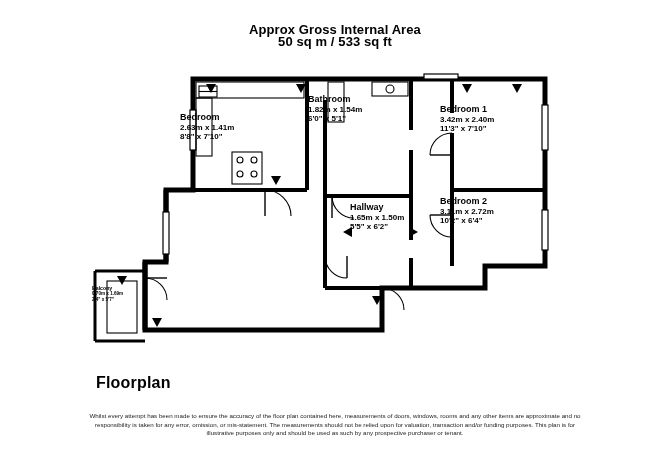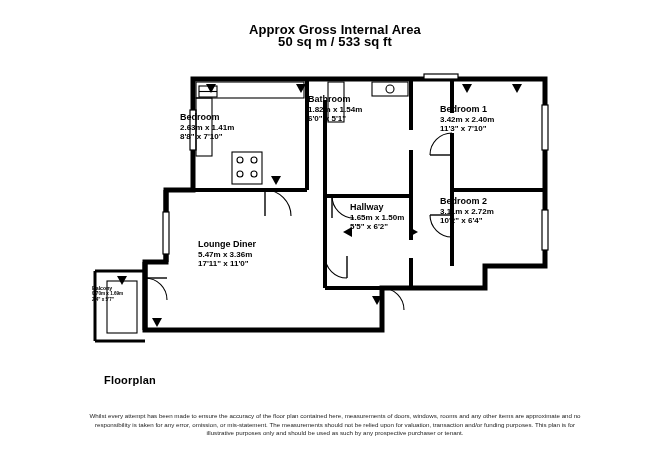--- a/index.html
+++ b/index.html
@@ -53,23 +53,23 @@
   .lbl .m, .lbl .f {
     font-weight: bold;
     font-size: 8px;
     display: block;
   }
   .lbl.small .nm { font-size: 5.2px; }
   .lbl.small .m, .lbl.small .f { font-size: 4.6px; }
 
   .floorplan-title {
     position: absolute;
-    left: 104px;
+    left: 96px;
     top: 374px;
-    font-size: 11px;
+    font-size: 16px;
     font-weight: bold;
     letter-spacing: 0.2px;
   }
   .disclaimer {
     position: absolute;
     left: 85px;
     top: 412px;
     width: 500px;
     text-align: center;
     font-size: 6.2px;
@@ -237,25 +237,20 @@
     <span class="m">3.11m x 2.72m</span>
     <span class="f">10'2" x 6'4"</span>
   </div>
 
   <div class="lbl" style="left:344px; top:202px; width:104px;margin-left:6px;">
     <span class="nm">Hallway</span>
     <span class="m">1.65m x 1.50m</span>
     <span class="f">5'5" x 6'2"</span>
   </div>
 
-  <div class="lbl" style="left:198px; top:239px; width:130px;">
-    <span class="nm">Lounge Diner</span>
-    <span class="m">5.47m x 3.36m</span>
-    <span class="f">17'11" x 11'0"</span>
-  </div>
 
   <div class="lbl small" style="left:92px; top:285px; width:56px;">
     <span class="nm">Balcony</span>
     <span class="m">0.70m x 1.69m</span>
     <span class="f">2'4" x 5'7"</span>
   </div>
 
   <div class="floorplan-title">Floorplan</div>
 
   <div class="disclaimer">Whilst every attempt has been made to ensure the accuracy of the floor plan contained here, measurements of doors, windows, rooms and any other items are approximate and no responsibility is taken for any error, omission, or mis-statement. The measurements should not be relied upon for valuation, transaction and/or funding purposes. This plan is for illustrative purposes only and should be used as such by any prospective purchaser or tenant.</div>

